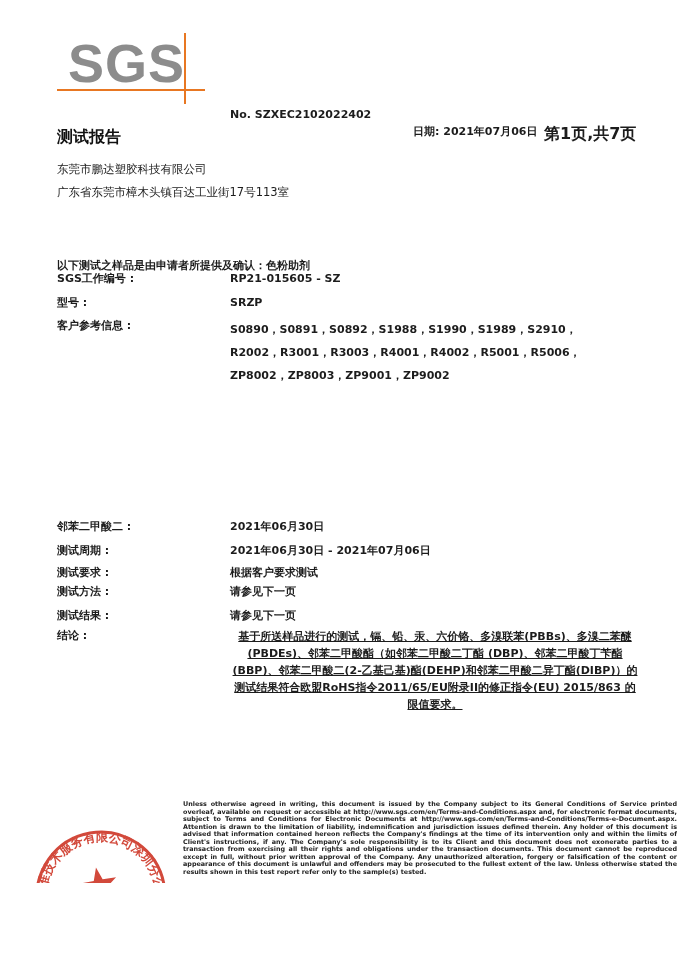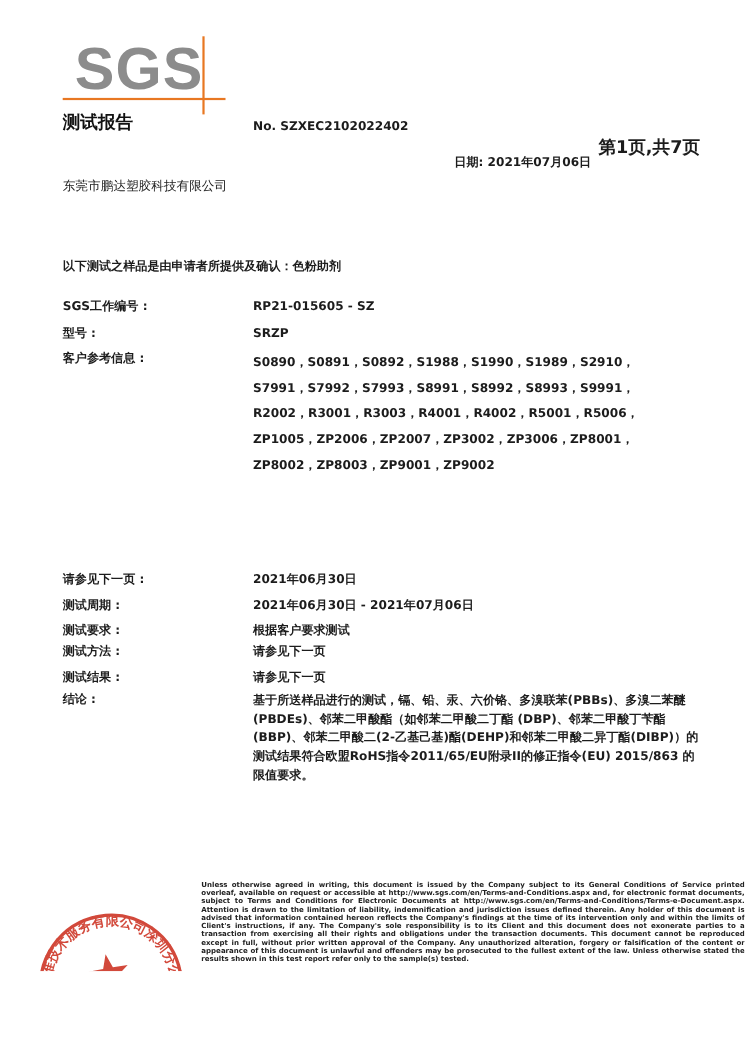--- a/index.html
+++ b/index.html
@@ -8,31 +8,31 @@
     overflow:hidden;font-family:"DejaVu Sans",sans-serif;color:#1c1c1c;
   }
   
   .logo-text{
     position:absolute;left:68px;top:36px;font-family:"Liberation Sans",sans-serif;
     font-size:54px;font-weight:bold;color:#8c8c8c;letter-spacing:1px;line-height:1;
   }
   .logo-hline{position:absolute;left:57px;top:89px;width:148px;height:2px;background:#e87722;}
   .logo-vline{position:absolute;left:184px;top:33px;width:2px;height:71px;background:#e87722;}
   
-  .h-title{position:absolute;left:57px;top:101px;font-size:16px;font-weight:bold;color:#111;}
+  .h-title{position:absolute;left:57px;top:127px;font-size:16px;font-weight:bold;color:#111;}
   .h-no{position:absolute;left:230px;top:108px;font-size:11px;font-weight:bold;}
-  .h-date{position:absolute;left:413px;top:140px;font-size:11px;font-weight:bold;text-align:center;}
+  .h-date{position:absolute;left:413px;top:124px;font-size:11px;font-weight:bold;text-align:center;}
   .h-page{position:absolute;left:544px;top:124px;font-size:16px;font-weight:bold;}
   .applicant{position:absolute;left:57px;top:158px;font-size:11.5px;font-weight:normal;line-height:23px;}
   
   .row{position:absolute;left:57px;width:583px;font-size:11px;font-weight:bold;}
   .lbl{position:absolute;left:0;top:0;width:170px;}
   .val{position:absolute;left:173px;top:0;width:410px;line-height:16.5px;}
   .codes .val div{line-height:23.2px;}
-  .para{line-height:17px;text-align:left;}
+  .para{line-height:17px;text-align:center;text-decoration:underline;}
   
   .legal{
     position:absolute;left:183px;top:801px;width:494px;
     font-size:6.4px;line-height:1.18;text-align:justify;color:#222;font-weight:bold;
   }
   .attention{
     position:absolute;left:183px;top:902px;width:494px;
     font-size:6.6px;line-height:1.25;color:#e8622d;font-weight:bold;
   }
   .addr{position:absolute;left:183px;width:494px;font-size:6px;color:#333;font-weight:bold;white-space:nowrap;}
@@ -54,49 +54,48 @@
   <div class="logo-hline"></div>
   <div class="logo-vline"></div>
 
   <div class="h-title">测试报告</div>
   <div class="h-no">No. SZXEC2102022402</div>
   <div class="h-date">日期: 2021年07月06日</div>
   <div class="h-page">第1页,共7页</div>
 
   <div class="applicant">
     <div>东莞市鹏达塑胶科技有限公司</div>
+    <div>广东省东莞市樟木头镇百达工业街17号113室</div>
   </div>
 
-  <div class="row" style="top:234px">
+  <div class="row" style="top:258px">
     <span>以下测试之样品是由申请者所提供及确认：色粉助剂</span>
   </div>
 
   <div class="row" style="top:271px">
     <span class="lbl">SGS工作编号 :</span>
     <span class="val">RP21-015605 - SZ</span>
   </div>
 
   <div class="row" style="top:295px">
     <span class="lbl">型号 :</span>
     <span class="val">SRZP</span>
   </div>
 
   <div class="row codes" style="top:318px">
     <span class="lbl">客户参考信息 :</span>
     <span class="val">
       <div>S0890，S0891，S0892，S1988，S1990，S1989，S2910，</div>
-      <div>S7991，S7992，S7993，S8991，S8992，S8993，S9991，</div>
       <div>R2002，R3001，R3003，R4001，R4002，R5001，R5006，</div>
-      <div>ZP1005，ZP2006，ZP2007，ZP3002，ZP3006，ZP8001，</div>
       <div>ZP8002，ZP8003，ZP9001，ZP9002</div>
     </span>
   </div>
 
   <div class="row" style="top:519px">
-    <span class="lbl">请参见下一页 :</span>
+    <span class="lbl">邻苯二甲酸二 :</span>
     <span class="val">2021年06月30日</span>
   </div>
 
   <div class="row" style="top:543px">
     <span class="lbl">测试周期 :</span>
     <span class="val">2021年06月30日 - 2021年07月06日</span>
   </div>
 
   <div class="row" style="top:565px">
     <span class="lbl">测试要求 :</span>

